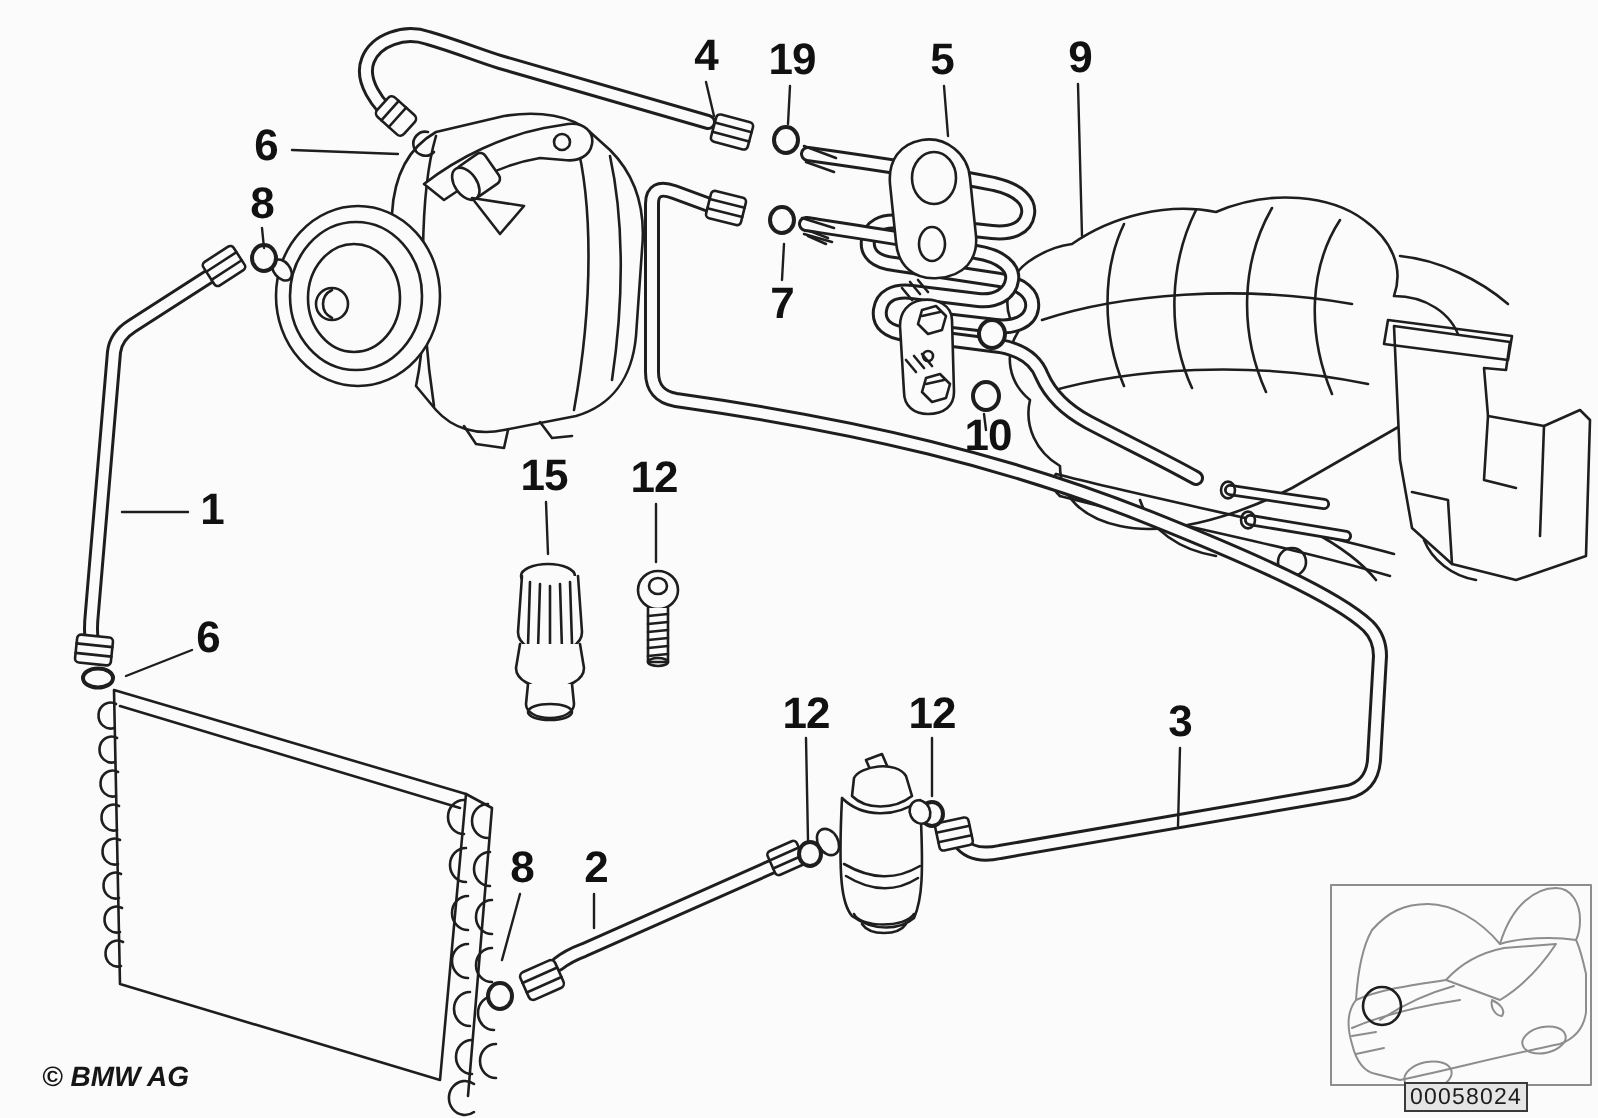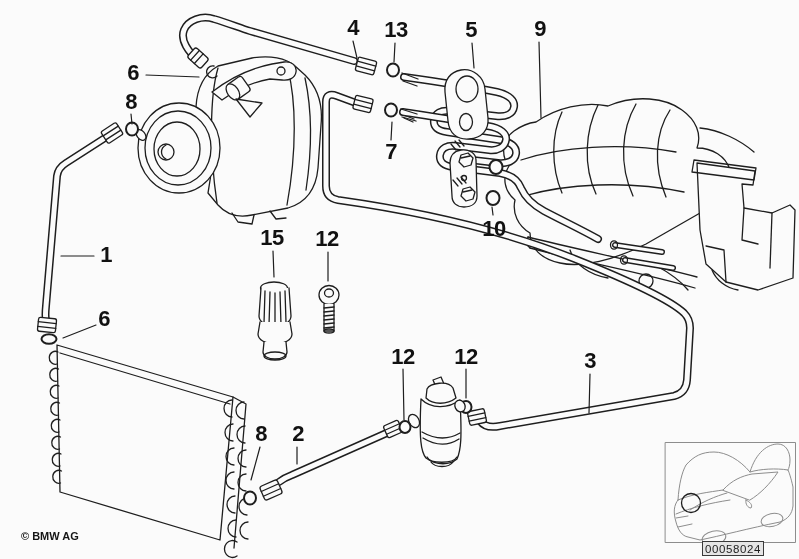--- a/index.html
+++ b/index.html
@@ -17,21 +17,21 @@
   .art .pipe-o.thin{stroke-width:6;}
   .art .pipe-i.thin{stroke-width:3.2;}
   .art .oring{fill:#fbfbfb;stroke-width:2;}
   .art .leader{stroke-width:1.2;}
   .art .inset-ln{stroke:#8d8d8d;stroke-width:1;}
   .callout{
     position:absolute;transform:translate(-50%,-50%);
     font-weight:700;font-size:22px;color:#111;letter-spacing:-0.5px;white-space:nowrap;
   }
   .copyright{
-    position:absolute;left:21px;top:530px;font-weight:700;font-size:11px;color:#161616;
+    position:absolute;left:21px;top:530px;font-weight:700;font-size:14px;color:#161616;font-style:italic;
   }
   .partnum-box{
     position:absolute;left:666px;top:541px;width:62px;height:15px;
     border:1.5px solid #3a3a3a;background:#e5e5e5;box-sizing:border-box;
     display:flex;align-items:center;justify-content:center;margin-left:36px;
   }
   .partnum-box span{font-size:11.5px;letter-spacing:0.6px;color:#1d1d1d;}
 </style>
 </head>
 <body>
@@ -312,27 +312,27 @@
         <ellipse class="inset-ln" cx="714" cy="538" rx="12" ry="7" transform="rotate(-12 714 538)"></ellipse>
         <ellipse class="inset-ln" cx="772" cy="520" rx="11" ry="6.5" transform="rotate(-12 772 520)"></ellipse>
         <path class="inset-ln" d="M676,518 L688,516 M678,527 L692,524"></path>
         <path class="inset-ln" d="M746,500 C750,502 753,505 751,508 C748,508 745,504 746,500 Z"></path>
         <circle fill="#000000" stroke="none" cx="691" cy="503" r="9.5"></circle>
       </g>
     </g>
   </svg>
 
   <div class="callout" style="left:353px;top:28px">4</div>
-  <div class="callout" style="left:396px;top:30px">13</div>
+  <div class="callout" style="left:396px;top:30px">19</div>
   <div class="callout" style="left:471px;top:30px">5</div>
   <div class="callout" style="left:540px;top:29px">9</div>
   <div class="callout" style="left:133px;top:73px">6</div>
   <div class="callout" style="left:131px;top:102px">8</div>
   <div class="callout" style="left:391px;top:152px">7</div>
-  <div class="callout" style="left:494px;top:229px">10</div>
+  <div class="callout" style="left:494px;top:218px">10</div>
   <div class="callout" style="left:106px;top:255px">1</div>
   <div class="callout" style="left:272px;top:238px">15</div>
   <div class="callout" style="left:327px;top:239px">12</div>
   <div class="callout" style="left:104px;top:319px">6</div>
   <div class="callout" style="left:403px;top:357px">12</div>
   <div class="callout" style="left:466px;top:357px">12</div>
   <div class="callout" style="left:590px;top:361px">3</div>
   <div class="callout" style="left:261px;top:434px">8</div>
   <div class="callout" style="left:298px;top:434px">2</div>
 

